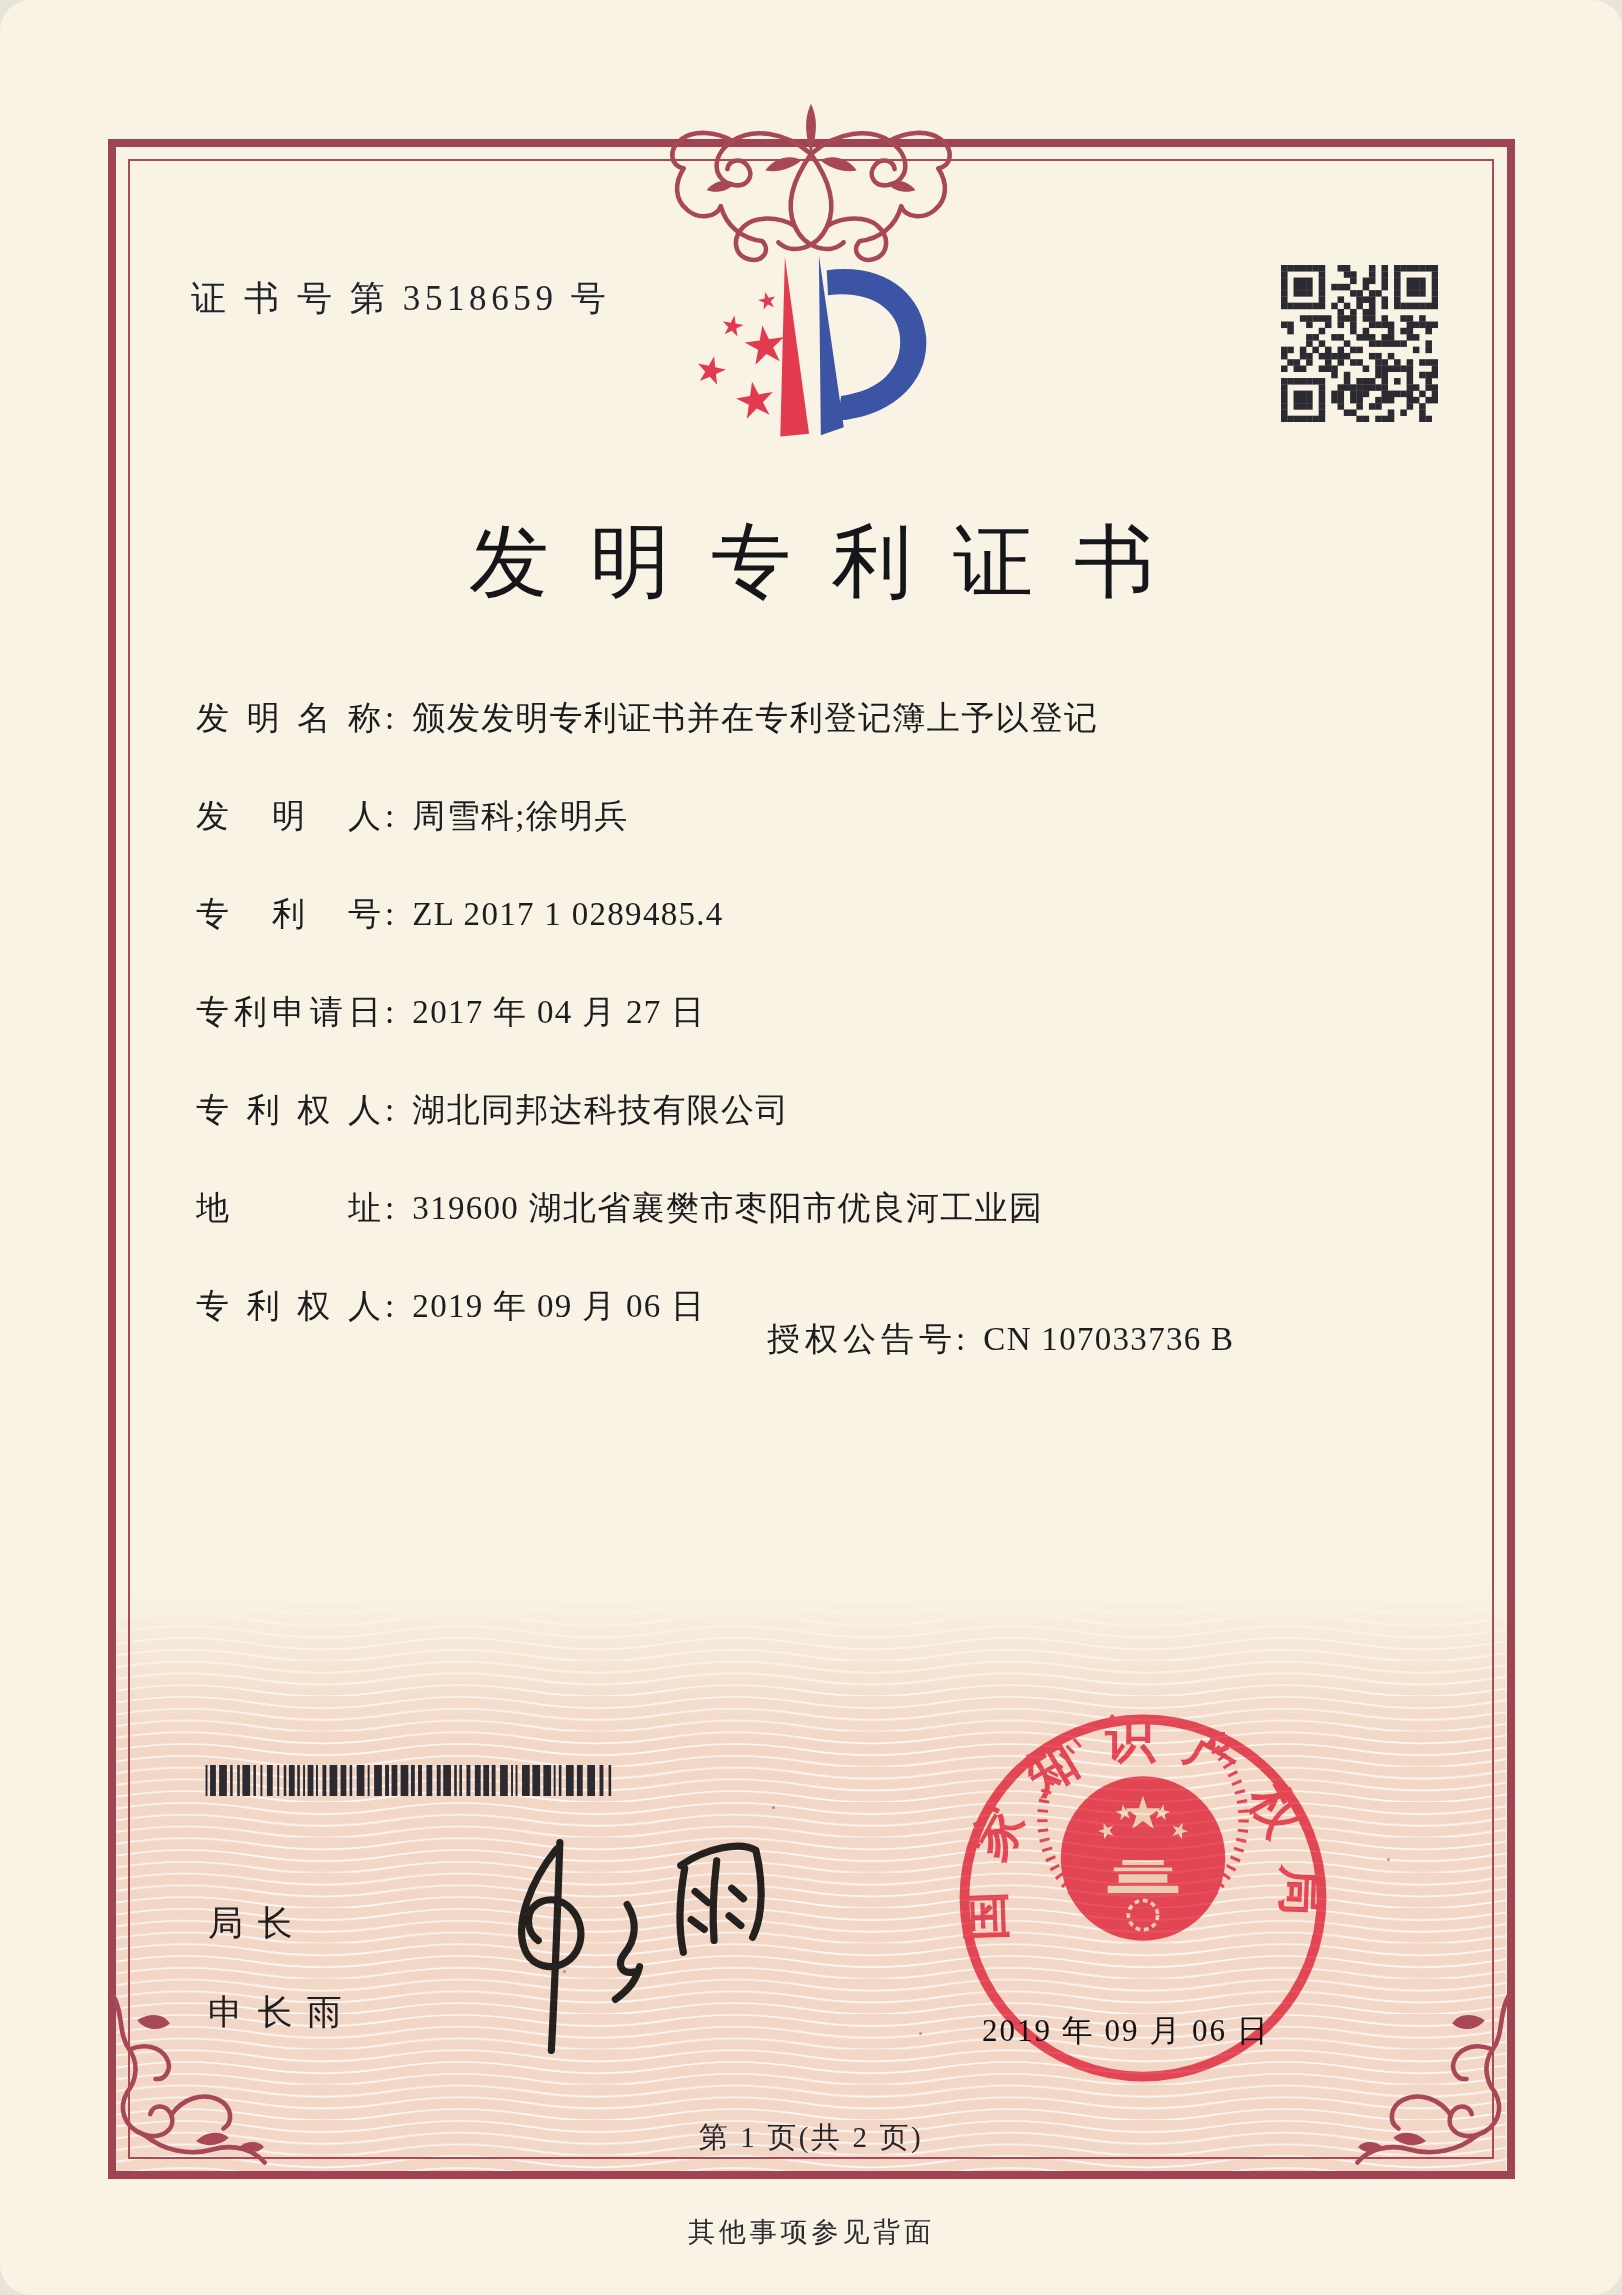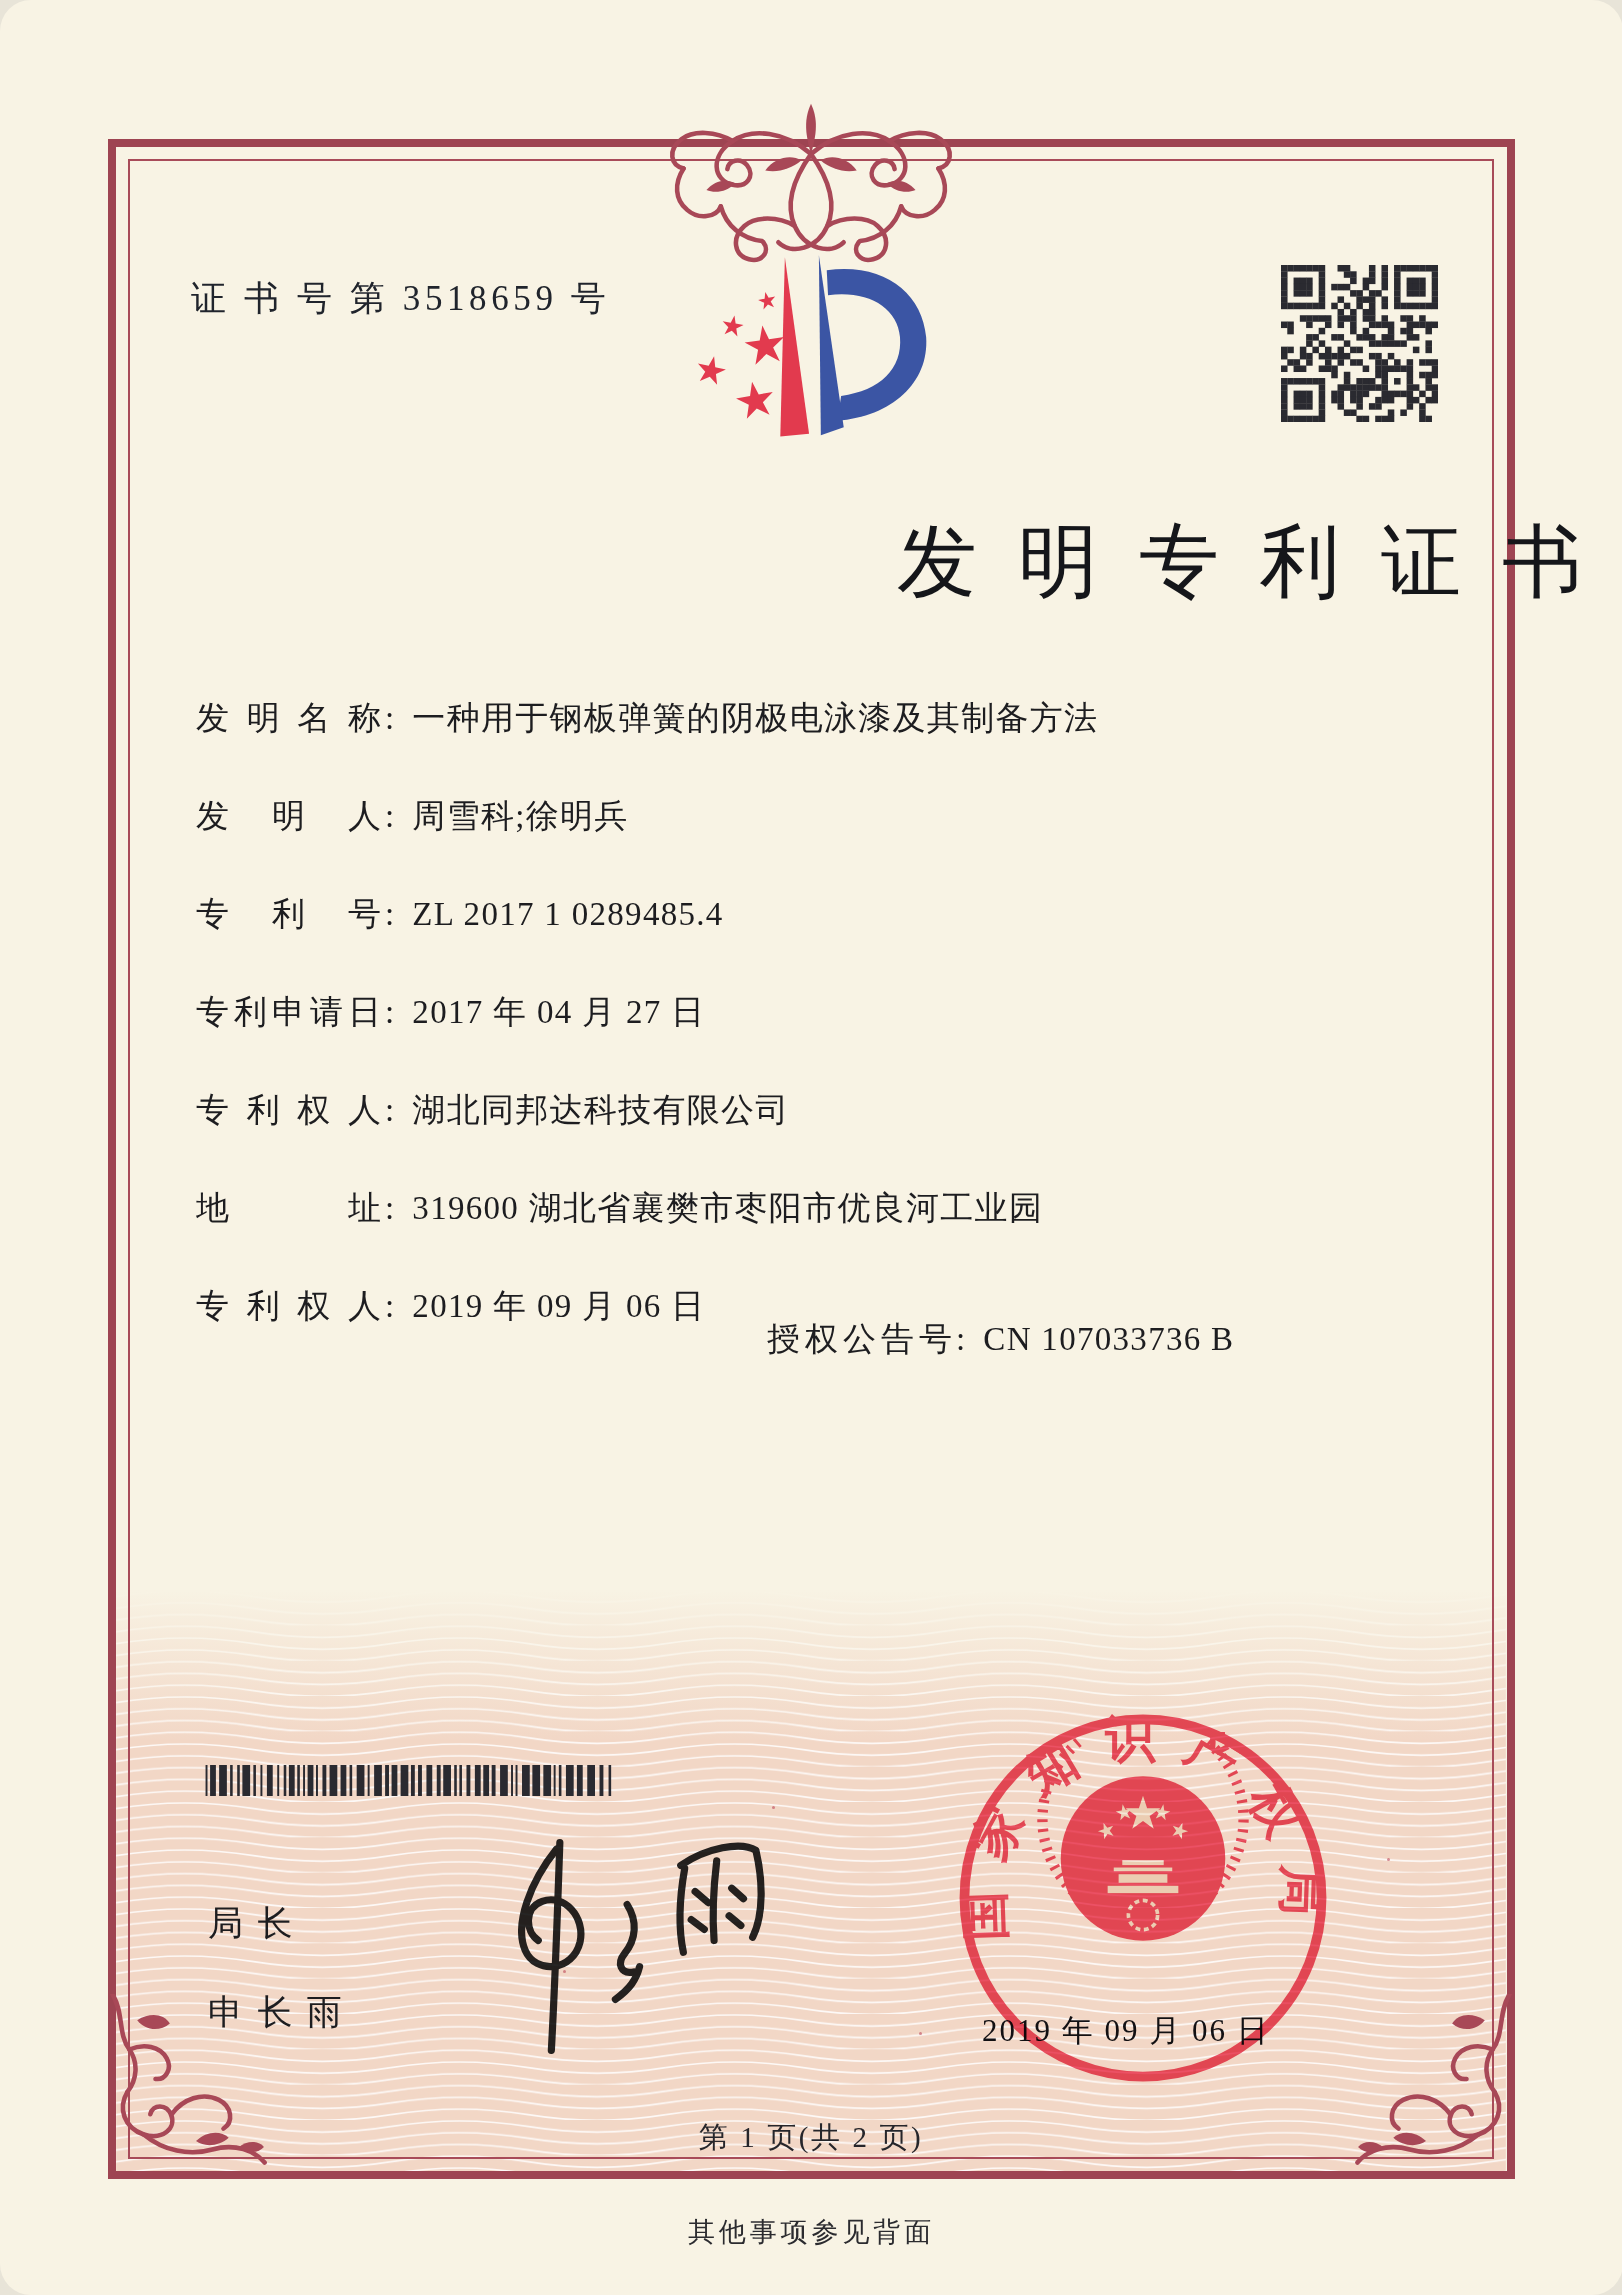--- a/index.html
+++ b/index.html
@@ -12,21 +12,21 @@
   
   .pink-zone{left:116px;top:1590px;}
   .pink-fade{left:116px;top:1590px;width:1390px;height:151px;
     background:linear-gradient(180deg,#f8f3e4 0%,rgba(248,243,228,0) 100%);}
   
   .frame-outer{left:108px;top:139px;width:1407px;height:2040px;
     border:8.5px solid #9e4452;box-sizing:border-box;}
   .frame-inner{left:128px;top:159px;width:1366px;height:2000px;
     border:2px solid #a84b59;box-sizing:border-box;}
   .cert-no{left:191px;top:275px;font-size:35px;letter-spacing:4.6px;color:#20242c;}
-  .title{left:0;top:509px;width:1623px;text-align:right;
+  .title{left:0;top:509px;width:1623px;text-align:center;
     font-size:80px;letter-spacing:41px;padding-left:41px;box-sizing:border-box;
     color:#15161a;font-weight:500;}
   .rows{left:196px;top:701px;width:1256px;font-size:33px;line-height:34px;}
   .row{position:relative;display:flex;align-items:flex-end;margin-bottom:64px;white-space:nowrap;}
   .flabel{display:inline-block;width:185px;text-align:justify;text-align-last:justify;text-justify:inter-character;}
   .colon{margin:0 18.3px 0 3.9px;}
   .fvalue{letter-spacing:1.3px;}
   .grant-group{position:absolute;left:571px;top:4px;display:flex;align-items:baseline;white-space:nowrap;margin-top:29px;}
   .paras{left:196px;top:1347px;width:1245px;font-size:33px;line-height:48px;
     text-align:justify;color:#222;}
@@ -434,21 +434,21 @@
       <rect x="22" y="24" width="1.04" height="1.04" fill="#2a2a30"></rect>
       <rect x="23" y="24" width="1.04" height="1.04" fill="#2a2a30"></rect>
     </svg>
 
   <div class="abs title">发明专利证书</div>
 
   <div class="abs rows">
     <div class="row">
       <span class="flabel">发明名称</span>
         <span class="colon">:</span>
-        <span class="fvalue">一种用于钢板弹簧的阴极电泳漆及其制备方法</span>
+        <span class="fvalue">颁发发明专利证书并在专利登记簿上予以登记</span>
     </div>
     <div class="row">
       <span class="flabel">发明人</span>
         <span class="colon">:</span>
         <span class="fvalue">周雪科;徐明兵</span>
     </div>
     <div class="row">
       <span class="flabel">专利号</span>
         <span class="colon">:</span>
         <span class="fvalue">ZL 2017 1 0289485.4</span>

